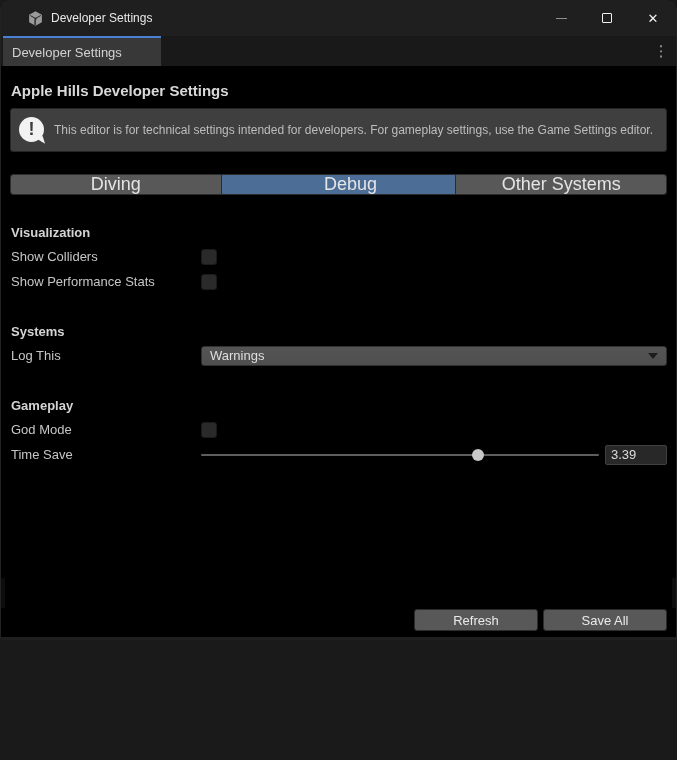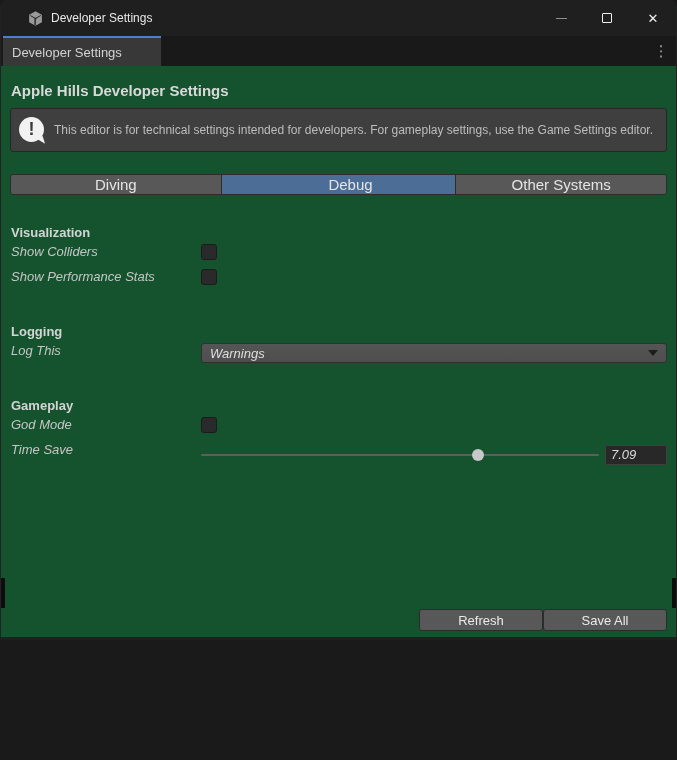--- a/index.html
+++ b/index.html
@@ -4,21 +4,21 @@
 <style>
   * { box-sizing: border-box; margin: 0; padding: 0; }
   html, body { width: 677px; height: 760px; }
   body {
     font-family: "Liberation Sans", sans-serif;
     background: #1a1a1a;
     overflow: hidden;
   }
   .window {
     width: 677px; height: 640px;
-    background: #14532d;
+    background: #000000;
     border-left: 1px solid #222;
     border-right: 1px solid #222;
     border-bottom: 3px solid #1f1f1f;
     border-radius: 9px 9px 0 0;
     position: relative;
     display: flex; flex-direction: column;
   }
   
   .titlebar {
     height: 36px; background: #1f1f1f;
@@ -81,31 +81,31 @@
   
   .toolbar {
     margin-top: 22px; height: 21px;
     display: flex;
     border: 1px solid #2c2c2c; border-radius: 3px;
     overflow: hidden;
   }
   .toolbar-btn {
     flex: 1 1 0; background: #585858;
     display: flex; align-items: center; justify-content: center;
-    font-size: 15px; color: #e4e4e4;
+    font-size: 18px; color: #e4e4e4;
     border-right: 1px solid #2c2c2c;
     cursor: default;
   }
   .toolbar-btn:last-child { border-right: none; }
   .toolbar-btn.active { background: #4c6e96; padding-left: 24px; }
   
   .section-title { font-size: 13px; font-weight: bold; color: #d4d4d4; margin: 0 0 4px 1px; }
   .section { margin-top: 30px; }
   .section:first-of-type { margin-top: 33px; }
-  .row { display: flex; height: 25px; font-style: italic; }
+  .row { display: flex; align-items: center; height: 25px; }
   .row-label { width: 191px; font-size: 13px; color: #c6c6c6; padding-left: 1px; flex: 0 0 191px; }
   .checkbox {
     width: 16px; height: 16px;
     background: #2a2a2a;
     border: 1px solid #1b1b1b;
     border-radius: 3px;
   }
   .dropdown {
     flex: 1 1 auto; height: 20px;
     background: linear-gradient(#555555, #4e4e4e);
@@ -138,21 +138,21 @@
     background: #282828;
     border: 1px solid #404040;
     border-radius: 2px;
     font-size: 13px; color: #dcdcdc;
     display: flex; align-items: center;
     padding-left: 5px;
   }
   
   .footer {
     position: absolute; bottom: 6px; right: 9px;
-    display: flex; 
+    display: flex; gap: 5px;
   }
   .footer-btn {
     width: 124px; height: 22px;
     background: #585858;
     border: 1px solid #2c2c2c;
     border-radius: 3px;
     color: #eaeaea; font-size: 13px;
     display: flex; align-items: center; justify-content: center;
     cursor: default;
   }
@@ -222,21 +222,21 @@
         <span class="row-label">Show Colliders</span>
         <span class="checkbox"></span>
       </div>
       <div class="row">
         <span class="row-label">Show Performance Stats</span>
         <span class="checkbox"></span>
       </div>
     </div>
 
     <div class="section">
-      <div class="section-title">Logging</div>
+      <div class="section-title">Systems</div>
       <div class="row">
         <span class="row-label">Log This</span>
         <div class="dropdown">
           <span>Warnings</span>
           <span class="dd-arrow"></span>
         </div>
       </div>
     </div>
 
     <div class="section">
@@ -246,21 +246,21 @@
         <span class="checkbox"></span>
       </div>
       <div class="row">
         <span class="row-label">Time Save</span>
         <div class="slider-wrap">
           <div class="slider-area">
             <div class="slider-track"></div>
             <div class="slider-thumb" id="time-scale-thumb" style="left: 69.5%;"></div>
           </div>
           <div class="float-field">
-            <span>7.09</span>
+            <span>3.39</span>
           </div>
         </div>
       </div>
     </div>
 
     <div class="footer">
       <div class="footer-btn">Refresh</div>
       <div class="footer-btn">Save All</div>
     </div>
   </div>

